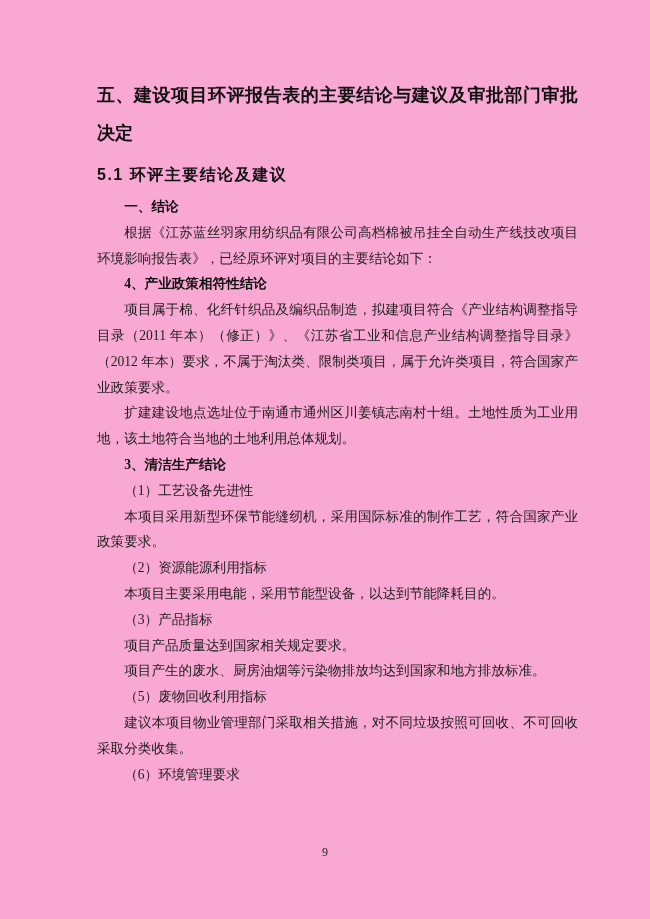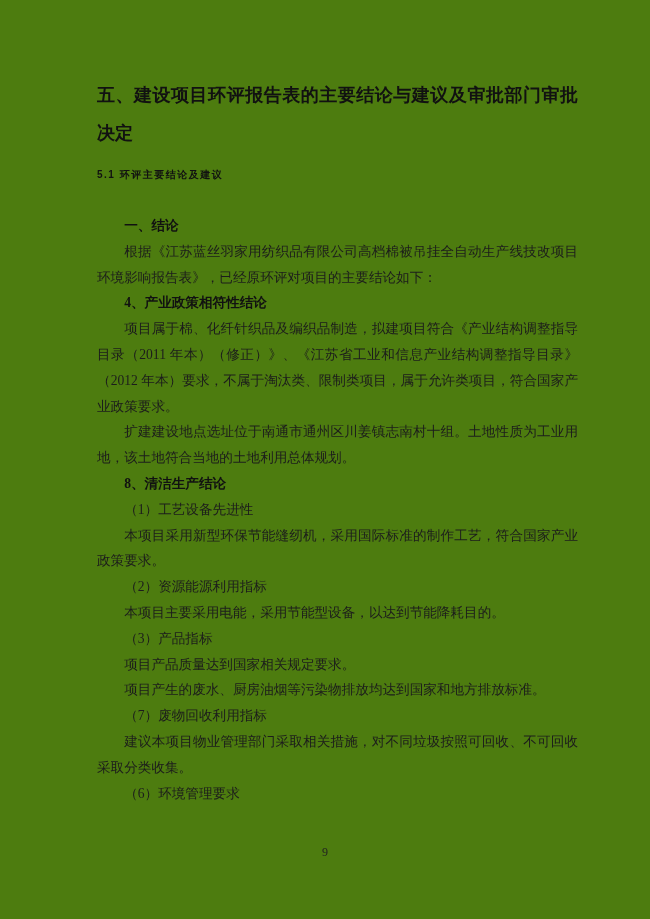--- a/index.html
+++ b/index.html
@@ -4,45 +4,45 @@
 <style>
   html, body {
     margin: 0;
     padding: 0;
     background: #ffffff;
   }
   .page {
     position: relative;
     width: 650px;
     height: 919px;
-    background: #4d7c0f;
+    background: #f9a8d4;
     color: #1c1c1c;
     overflow: hidden;
     font-family: "Liberation Serif", "DejaVu Serif", serif;
   }
   .content {
     position: absolute;
     left: 97px;
     top: 76px;
     width: 481px;
   }
   .doc-title {
     margin: 0;
     font-family: "Liberation Sans", "DejaVu Sans", sans-serif;
     font-weight: bold;
     font-size: 18px;
     line-height: 38px;
     text-align: justify;
     color: #111111;
   }
   .section-heading {
-    margin: 10px 0 25px 0;
+    margin: 10px 0 6px 0;
     font-family: "Liberation Sans", "DejaVu Sans", sans-serif;
     font-weight: bold;
-    font-size: 10px;
+    font-size: 16px;
     letter-spacing: 1.5px;
     line-height: 26px;
     color: #111111;
   }
   .para {
     margin: 0;
     font-size: 13.6px;
     line-height: 25.8px;
     text-align: justify;
     text-indent: 2em;
@@ -70,28 +70,28 @@
 
     <p class="doc-title">五、建设项目环评报告表的主要结论与建议及审批部门审批决定</p>
 
     <p class="section-heading">5.1 环评主要结论及建议</p>
 
     <p class="para bold">一、结论</p>
     <p class="para">根据《江苏蓝丝羽家用纺织品有限公司高档棉被吊挂全自动生产线技改项目环境影响报告表》，已经原环评对项目的主要结论如下：</p>
     <p class="para bold">4、产业政策相符性结论</p>
     <p class="para">项目属于棉、化纤针织品及编织品制造，拟建项目符合《产业结构调整指导目录（2011 年本）（修正）》、《江苏省工业和信息产业结构调整指导目录》（2012 年本）要求，不属于淘汰类、限制类项目，属于允许类项目，符合国家产业政策要求。</p>
     <p class="para">扩建建设地点选址位于南通市通州区川姜镇志南村十组。土地性质为工业用地，该土地符合当地的土地利用总体规划。</p>
-    <p class="para bold">8、清洁生产结论</p>
+    <p class="para bold">3、清洁生产结论</p>
     <p class="para">（1）工艺设备先进性</p>
     <p class="para">本项目采用新型环保节能缝纫机，采用国际标准的制作工艺，符合国家产业政策要求。</p>
     <p class="para">（2）资源能源利用指标</p>
     <p class="para">本项目主要采用电能，采用节能型设备，以达到节能降耗目的。</p>
     <p class="para">（3）产品指标</p>
     <p class="para">项目产品质量达到国家相关规定要求。</p>
     <p class="para">项目产生的废水、厨房油烟等污染物排放均达到国家和地方排放标准。</p>
-    <p class="para">（7）废物回收利用指标</p>
+    <p class="para">（5）废物回收利用指标</p>
     <p class="para">建议本项目物业管理部门采取相关措施，对不同垃圾按照可回收、不可回收采取分类收集。</p>
     <p class="para">（6）环境管理要求</p>
 
   </div>
 
   <div class="page-number">9</div>
 </div>
 
 </body></html>

